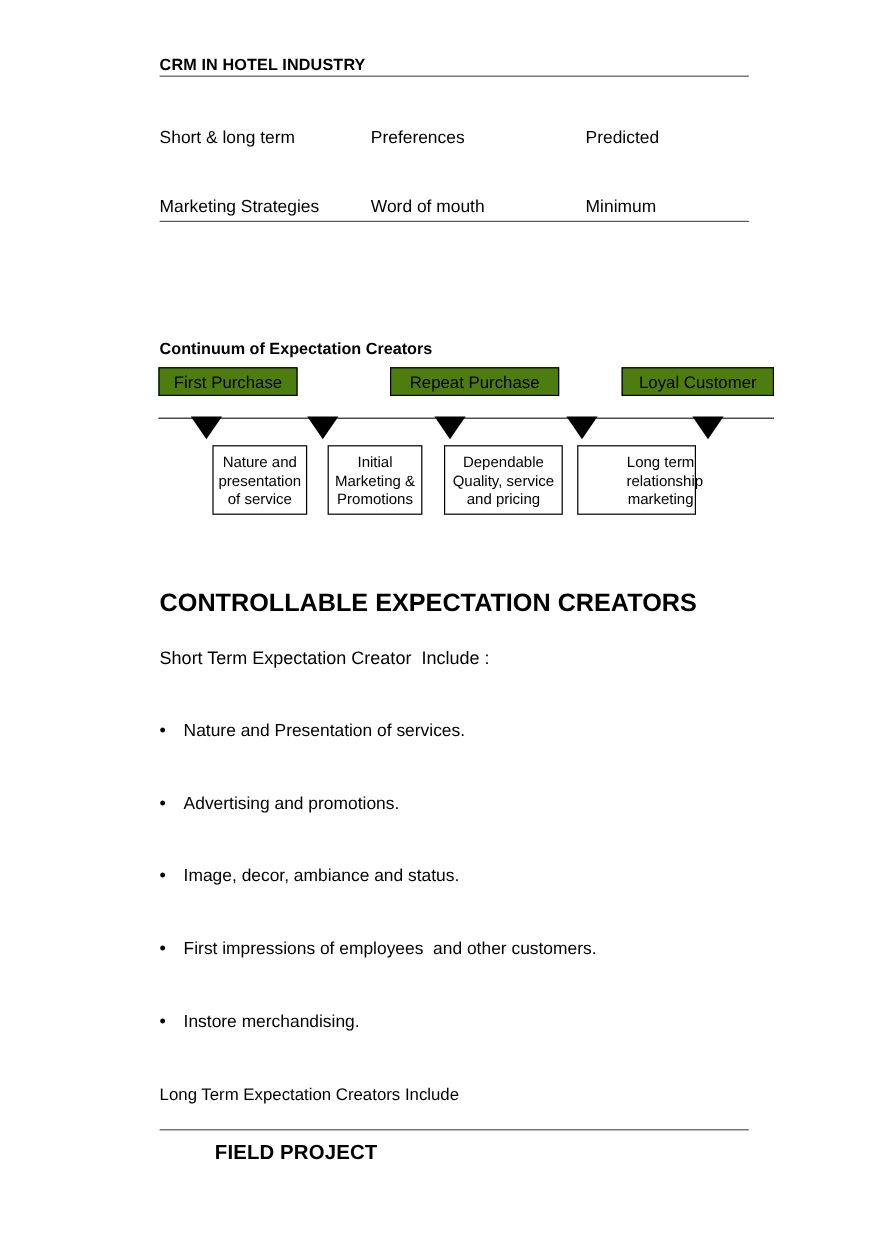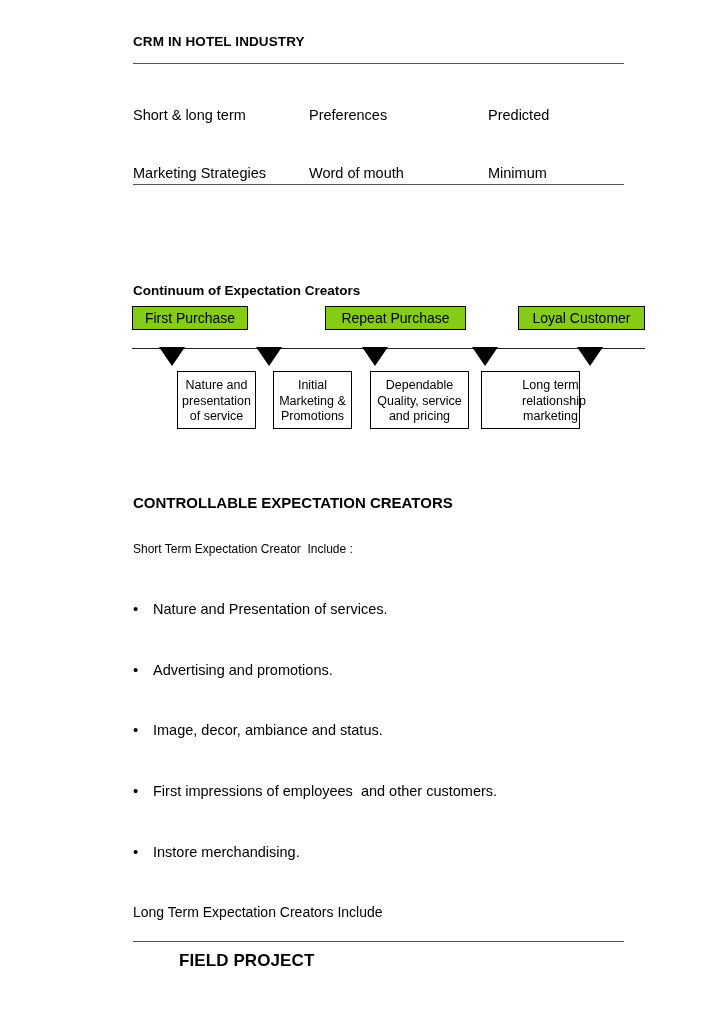--- a/index.html
+++ b/index.html
@@ -21,21 +21,21 @@
     left: 0; top: 0;
     width: 728px;
     height: 1031px;
     overflow: hidden;
   }
 
   
   .doc-header {
     position: absolute;
     left: 133px;
-    top: 34px;
+    top: 46px;
     width: 491px;
     font-size: 13.5px;
     font-weight: bold;
     letter-spacing: 0.1px;
     line-height: 16px;
     white-space: nowrap;
   }
   .rule {
     position: absolute;
     left: 133px;
@@ -70,21 +70,21 @@
     top: 283px;
     font-size: 13.5px;
     font-weight: bold;
     line-height: 16px;
     white-space: nowrap;
   }
 
   .stage-box {
     position: absolute;
     border: 1.3px solid #000000;
-    background: #84cc16;
+    background: #4d7c0f;
     box-sizing: border-box;
     font-size: 14px;
     line-height: 22px;
     text-align: center;
     height: 24px;
     top: 306px;
     white-space: nowrap;
   }
   .stage-0 { left: 132px; width: 116px; }
   .stage-1 { left: 325px; width: 141px; }
@@ -131,30 +131,30 @@
   .driver-1 { left: 229px; width: 79px; }
   .driver-2 { left: 326px; width: 99px; }
   .driver-3 { left: 437px; width: 99px; padding-left: 40px; }
   .driver-4 { left: 545px; width: 100px; }
 
   
   .section-title {
     position: absolute;
     left: 133px;
     top: 492px;
+    font-size: 21px;
+    font-weight: bold;
+    line-height: 22px;
+    white-space: nowrap;
+  }
+  .lead-line {
+    position: absolute;
+    left: 133px;
+    top: 539px;
     font-size: 15px;
-    font-weight: bold;
-    line-height: 22px;
-    white-space: nowrap;
-  }
-  .lead-line {
-    position: absolute;
-    left: 133px;
-    top: 539px;
-    font-size: 12px;
     line-height: 20px;
     white-space: pre;
   }
 
   .bullet-row {
     position: absolute;
     left: 0;
     width: 728px;
     height: 20px;
     font-size: 14.5px;

